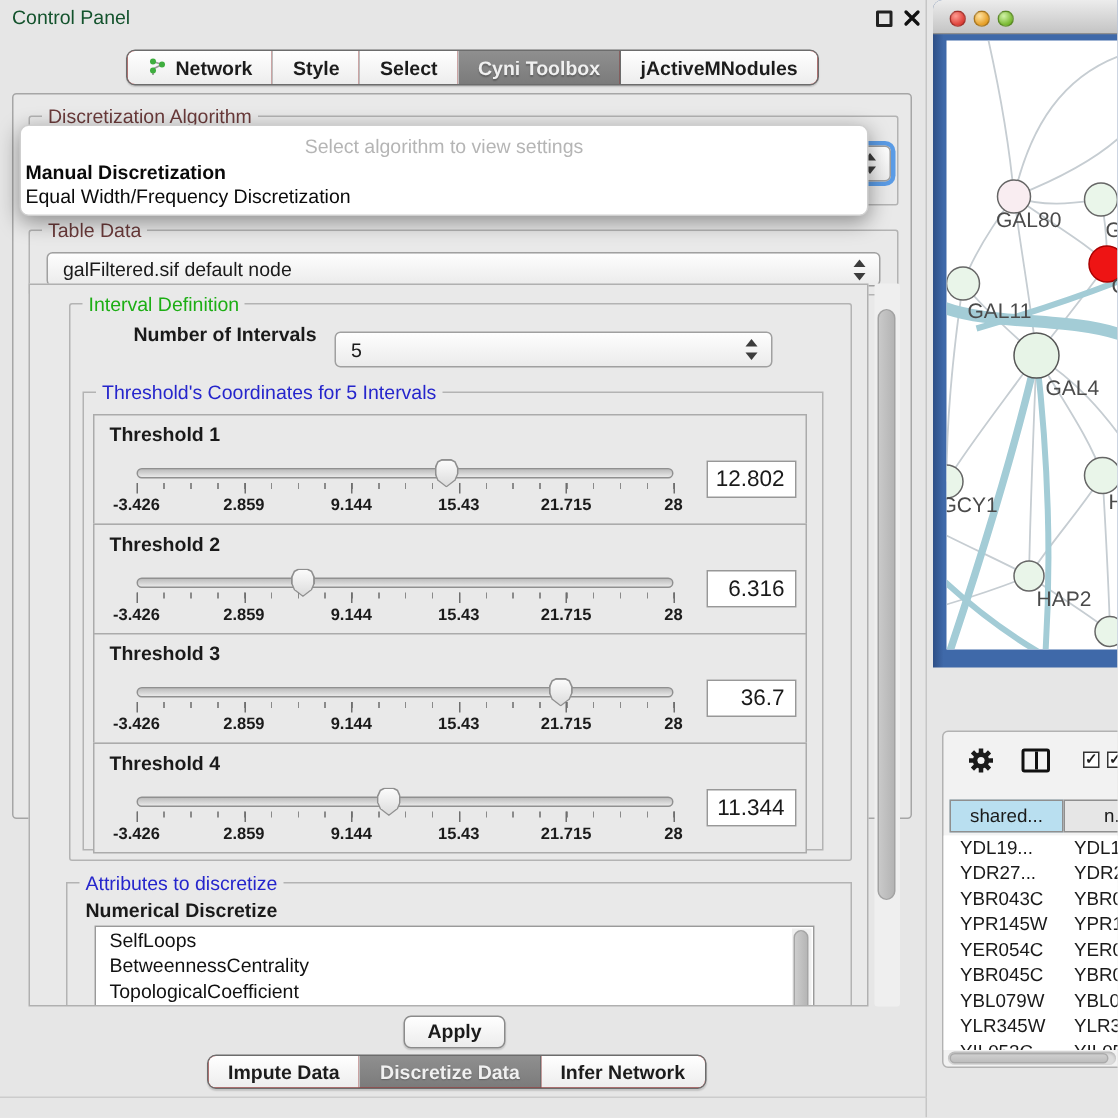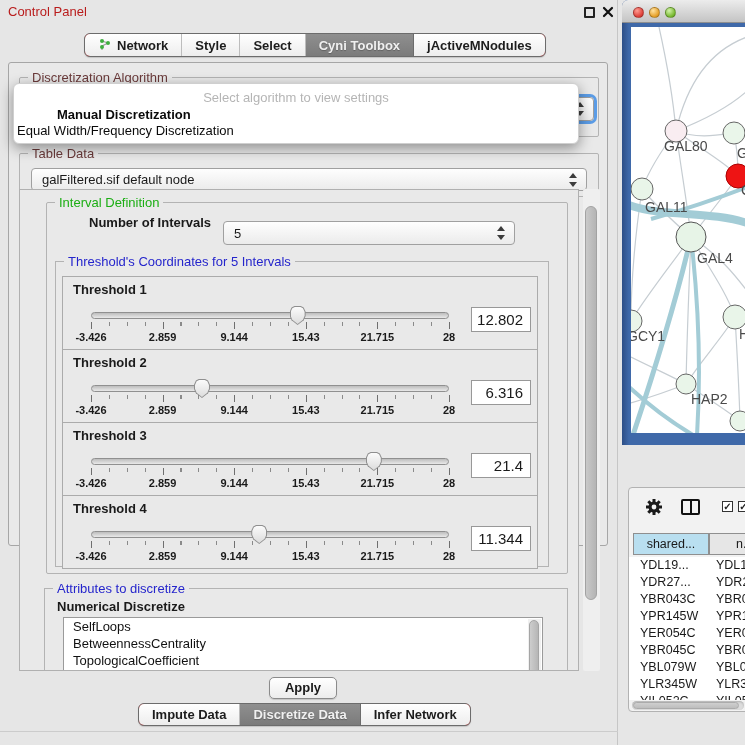--- a/index.html
+++ b/index.html
@@ -3,21 +3,21 @@
 <meta charset="utf-8">
 <style>
   * { margin:0; padding:0; box-sizing:border-box; }
   html,body { width:745px; height:745px; }
   body { font-family:"Liberation Sans", sans-serif; background:#e6e6e6; position:relative; overflow:hidden; color:#1a1a1a; }
   #root { position:absolute; inset:0; }
 
   
   #control-panel { position:absolute; left:0; top:0; width:618px; height:745px; background:#e6e6e6; border-right:1px solid #c6c6c6; }
   .cp-titlebar { position:absolute; left:0; top:0; width:100%; height:24px; }
-  .cp-title { position:absolute; left:8px; top:4px; font-size:13px; color:#b91c1c; }
+  .cp-title { position:absolute; left:8px; top:4px; font-size:13px; color:#14532d; }
   .float-icon { position:absolute; left:584px; top:7px; width:11px; height:11px; border:2px solid #222; border-radius:1px; }
   .close-icon { position:absolute; left:602px; top:6px; width:12px; height:12px; }
   .close-icon svg { display:block; }
 
   .seg-group { position:absolute; display:flex; border:1px solid #6c6c6c; border-radius:6px; overflow:hidden; background:#b91c1c; box-shadow:0 1px 1px rgba(0,0,0,0.15); }
   #top-tabs { left:84px; top:33px; height:24px; }
   #bottom-tabs { left:138px; top:703px; height:23px; }
   .seg { display:flex; align-items:center; justify-content:center; gap:5px; padding:0 13px; font-size:13px; font-weight:bold; color:#1c1c1c; background:linear-gradient(#ffffff,#ededed); border-right:1px solid #bdbdbd; white-space:nowrap; cursor:default; }
   .seg:last-child { border-right:none; }
   .seg.dark { background:linear-gradient(#8f8f8f,#7b7b7b); color:#f0f0f0; border-right:1px solid #6c6c6c; text-shadow:0 1px 1px rgba(0,0,0,0.25); }
@@ -30,21 +30,21 @@
   .t-red { color:#6a3a3a; }
   .t-green { color:#1cae14; }
   .t-blue { color:#2525cc; }
 
   #algo-group { left:10px; top:14px; width:580px; height:60px; }
   #algo-combo { position:absolute; left:10px; top:19px; width:564px; height:24px; border-radius:4px; border:1px solid #9e9e9e; background:linear-gradient(#ffffff,#ececec); box-shadow:0 0 0 3px #5b9ce6; }
 
   
   #algo-popup { position:absolute; left:4px; top:20px; width:566px; height:61px; background:#ffffff; border:1px solid #cfcfcf; border-radius:6px; box-shadow:0 4px 14px rgba(0,0,0,0.4); z-index:20; }
   #algo-popup .hint { position:absolute; left:0; top:6px; width:100%; text-align:center; font-size:13px; color:#b5b5b5; }
-  #algo-popup .item1 { position:absolute; left:3px; top:23px; font-size:13px; font-weight:bold; color:#0a0a0a; width:560px;margin-left:40px; }
+  #algo-popup .item1 { position:absolute; left:3px; top:23px; font-size:13px; font-weight:bold; color:#0a0a0a; width:560px; }
   #algo-popup .item2 { position:absolute; left:3px; top:39px; font-size:13px; color:#0a0a0a; width:560px; }
 
   #tabledata-group { left:10px; top:90px; width:580px; height:44px; }
   .combo { position:absolute; border-radius:4px; border:1px solid #a0a0a0; background:linear-gradient(#fefefe,#ebebeb); font-size:13px; }
   .combo .combo-text { position:absolute; left:10px; top:0; line-height:22px; white-space:nowrap; }
   .stepper { position:absolute; right:9px; top:3px; width:9px; height:16px; }
   .stepper .up { position:absolute; left:1px; top:1px; width:0; height:0; border-left:4px solid transparent; border-right:4px solid transparent; border-bottom:5px solid #3c3c3c; }
   .stepper .dn { position:absolute; left:1px; bottom:1px; width:0; height:0; border-left:4px solid transparent; border-right:4px solid transparent; border-top:5px solid #3c3c3c; }
   #tabledata-combo { left:11px; top:14px; width:556px; height:23px; }
 
@@ -257,21 +257,21 @@
                   <div class="th-tick-major" style="left: 314.4px;"></div>
                   <div class="th-tick-major" style="left: 386px;"></div>
                   <div class="th-ticklabels">
                     <span class="th-ticklabel" style="left: 0%;">-3.426</span>
                     <span class="th-ticklabel" style="left: 20%;">2.859</span>
                     <span class="th-ticklabel" style="left: 40%;">9.144</span>
                     <span class="th-ticklabel" style="left: 60%;">15.43</span>
                     <span class="th-ticklabel" style="left: 80%;">21.715</span>
                     <span class="th-ticklabel" style="left: 100%;">28</span>
                   </div>
-                  <div class="th-value">21.4</div>
+                  <div class="th-value">36.7</div>
                 </div>
                 <div class="th-panel" style="top: 233px;">
                   <div class="th-label">Threshold 4</div>
                   <div class="th-track"></div>
                   <div class="th-thumb" style="left: 188.257px;">
                     <div class="inner"></div>
                   </div>
                   <div class="th-ticks-minor"></div>
                   <div class="th-tick-major" style="left: 28px;"></div>
                   <div class="th-tick-major" style="left: 99.6px;"></div>

